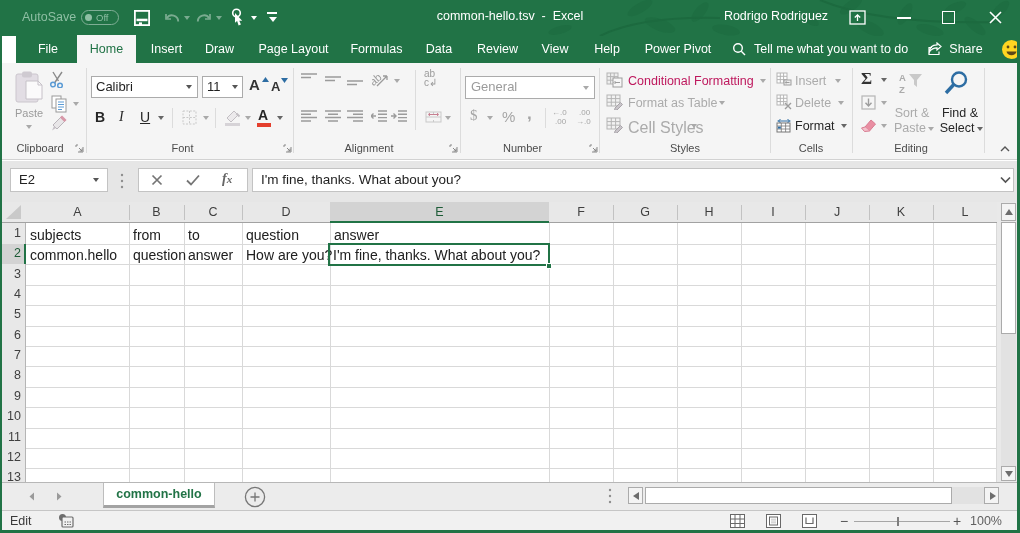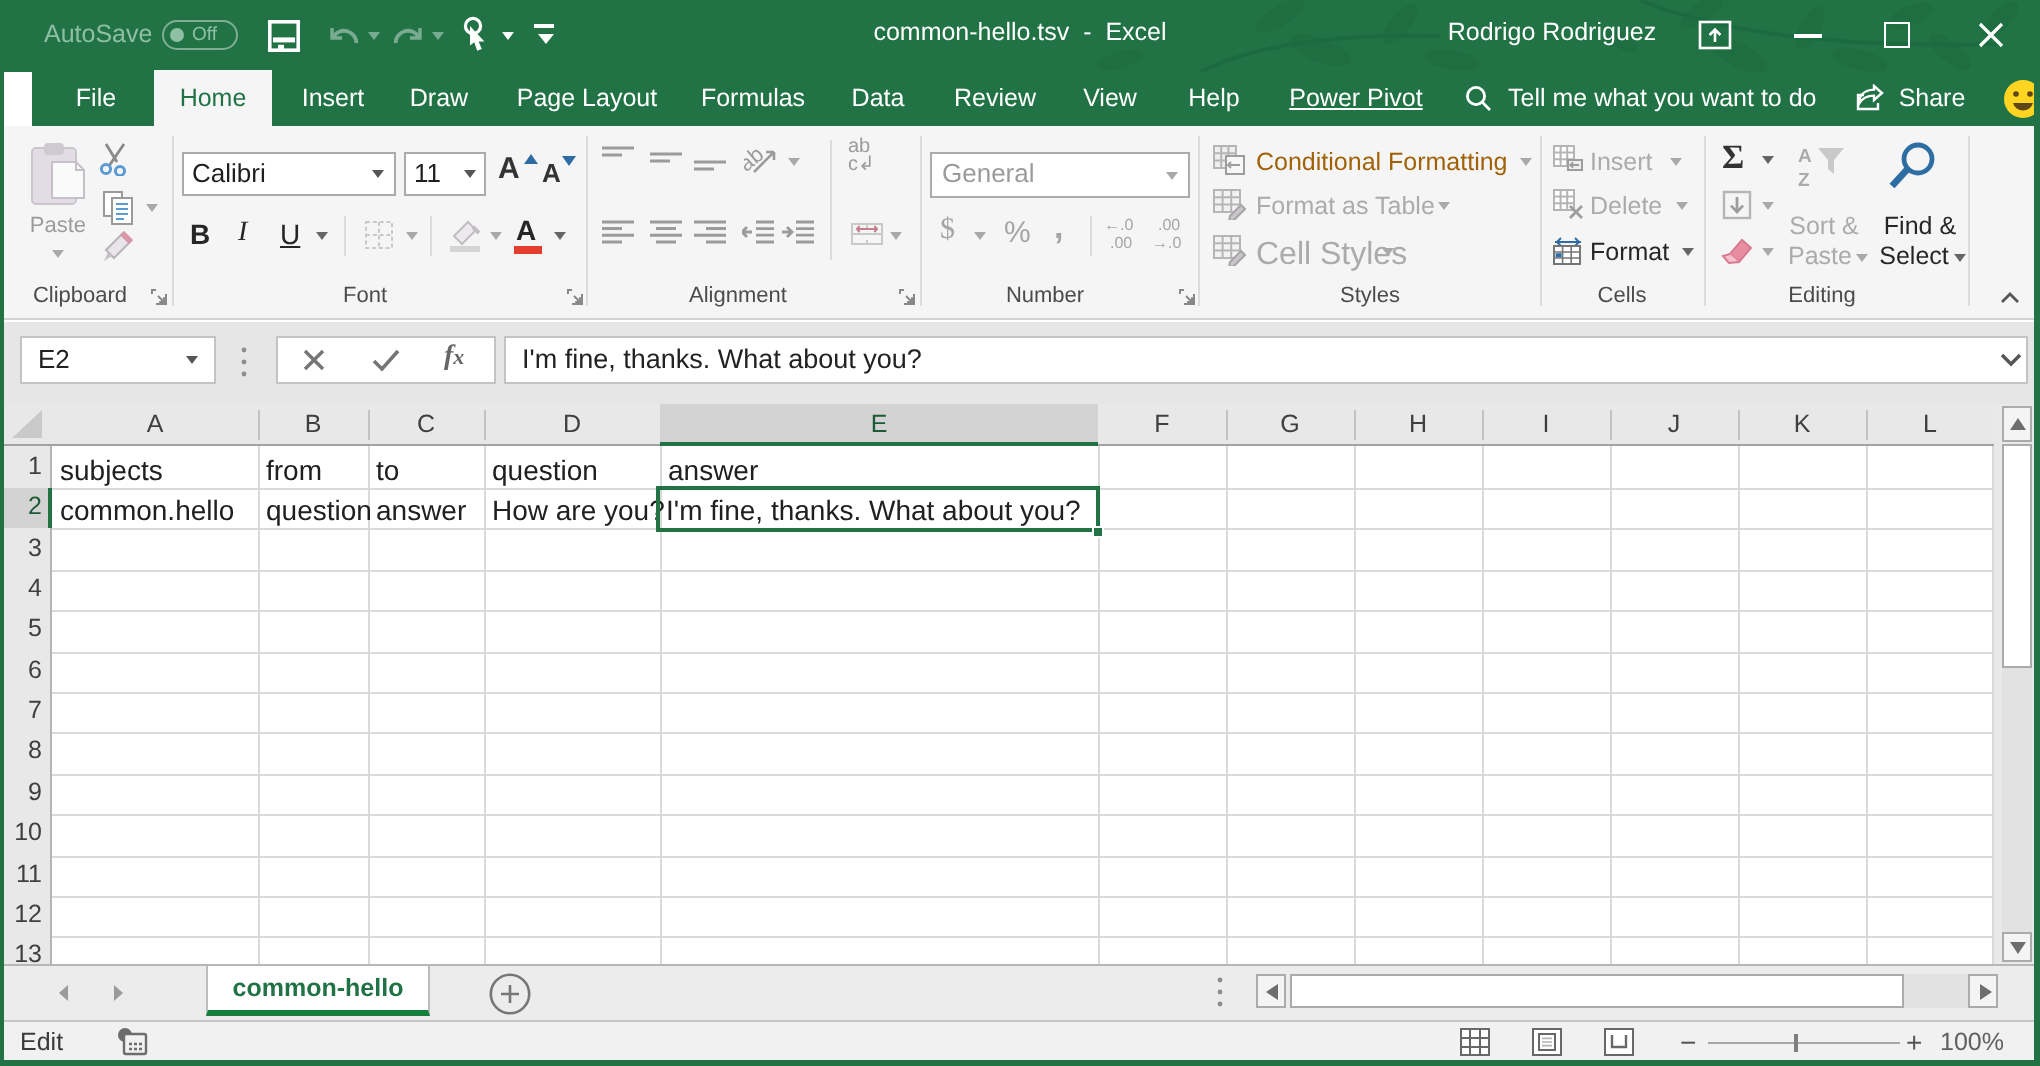--- a/index.html
+++ b/index.html
@@ -95,21 +95,21 @@
 <div class="tabtxt" style="left:11px;width:42px;">File</div>
 <div class="tabtxt" style="left:61px;width:59px;color:#217346;">Home</div>
 <div class="tabtxt" style="left:128px;width:45px;">Insert</div>
 <div class="tabtxt" style="left:181px;width:45px;">Draw</div>
 <div class="tabtxt" style="left:234px;width:87px;">Page Layout</div>
 <div class="tabtxt" style="left:329px;width:63px;">Formulas</div>
 <div class="tabtxt" style="left:400px;width:46px;">Data</div>
 <div class="tabtxt" style="left:454px;width:55px;">Review</div>
 <div class="tabtxt" style="left:517px;width:44px;">View</div>
 <div class="tabtxt" style="left:569px;width:44px;">Help</div>
-<div class="tabtxt" style="left:621px;width:82px;text-decoration:underline;">Power Pivot</div>
+<div class="tabtxt" style="left:621px;width:82px;">Power Pivot</div>
 <svg class="abs" style="left:716px;top:6px" width="15" height="15" viewBox="0 0 15 15">
         <circle cx="6" cy="6" r="4.3" fill="none" stroke="#fff" stroke-width="1.4"></circle>
         <path d="M9.3 9.3 L13 13" stroke="#fff" stroke-width="1.4"></path>
       </svg>
 <div class="tabtxt" style="left:738px;width:160px;text-align:left;">Tell me what you want to do</div>
 <svg class="abs" style="left:911px;top:6px" width="17" height="15" viewBox="0 0 17 15">
         <path d="M10 1 l4 3.5 l-4 3.5 v-2.2 c-4 0 -6 1.5 -7.5 4 c0 -4 2.5 -6.8 7.5 -7 z" fill="none" stroke="#fff" stroke-width="1.2"></path>
         <path d="M12 9.5 v3 h-10 v-7 h3" fill="none" stroke="#fff" stroke-width="1.2"></path>
       </svg>
 <div class="tabtxt" style="left:931px;width:38px;">Share</div>
@@ -255,21 +255,21 @@
 <svg class="abs" style="left:589px;top:81px" width="9" height="9" viewBox="0 0 9 9">
         <path d="M1 3 v-2 h2 M8 3 v5 h-5 M4 4 l3 3 M7 4.6 v2.4 h-2.4" stroke="#888" fill="none"></path>
       </svg>
 
 <svg class="abs" style="left:606px;top:9px" width="17" height="16" viewBox="0 0 17 16">
         <rect x="1" y="1" width="11" height="11" fill="#eee" stroke="#b5b5b5"></rect>
         <path d="M1 4.6 h11 M1 8.2 h11 M4.6 1 v11 M8.2 1 v11" stroke="#b5b5b5"></path>
         <rect x="7" y="6" width="9" height="9" fill="#f7f7f7" stroke="#9d9d9d"></rect>
         <path d="M9 10.5 h5 M9.5 9 l-1.5 1.5 l1.5 1.5" stroke="#9d9d9d" fill="none"></path>
       </svg>
-<div class="abs" style="left:628px;top:11px;font-size:12.5px;color:#a16207;">Conditional Formatting</div>
+<div class="abs" style="left:628px;top:11px;font-size:12.5px;color:#be185d;">Conditional Formatting</div>
 <div class="dd ddg" style="left:760px;top:16px;"></div>
 <svg class="abs" style="left:606px;top:31px" width="17" height="16" viewBox="0 0 17 16">
         <rect x="1" y="1" width="13" height="11" fill="#f2f2f2" stroke="#b5b5b5"></rect>
         <path d="M1 4.6 h13 M1 8.2 h13 M5.3 1 v11 M9.6 1 v11" stroke="#b5b5b5"></path>
         <path d="M9 14 l5.5 -5.5 l2 2 L11 16 l-2.5 0.5 z" fill="#c9c5ca" stroke="#a8a4a9"></path>
       </svg>
 <div class="abs" style="left:628px;top:33px;font-size:12.5px;color:#ababab;">Format as Table</div>
 <div class="dd ddg" style="left:719px;top:38px;"></div>
 <svg class="abs" style="left:606px;top:54px" width="17" height="16" viewBox="0 0 17 16">
         <rect x="1" y="1" width="13" height="11" fill="#f2f2f2" stroke="#b5b5b5"></rect>
@@ -459,21 +459,21 @@
       </svg>
 </div>
 
 <div class="abs" id="sheetbar" style="left:0;top:482px;width:1020px;height:28px;background:#ececec;border-top:1px solid #b7b7b7;">
 <svg class="abs" style="left:27px;top:9px" width="9" height="9" viewBox="0 0 9 9">
         <path d="M7 0.5 L2.5 4.5 L7 8.5 z" fill="#9a9a9a"></path>
       </svg>
 <svg class="abs" style="left:55px;top:9px" width="9" height="9" viewBox="0 0 9 9">
         <path d="M2 0.5 L6.5 4.5 L2 8.5 z" fill="#9a9a9a"></path>
       </svg>
-<div class="abs" style="left:103px;top:0;width:112px;height:25px;background:#fff;border-left:1px solid #bdbdbd;border-right:1px solid #bdbdbd;border-bottom:3px solid #15803d;text-align:center;line-height:22px;font-size:12.5px;font-weight:bold;color:#217346;">common-hello</div>
+<div class="abs" style="left:103px;top:0;width:112px;height:25px;background:#fff;border-left:1px solid #bdbdbd;border-right:1px solid #bdbdbd;border-bottom:3px solid #a3a3a3;text-align:center;line-height:22px;font-size:12.5px;font-weight:bold;color:#217346;">common-hello</div>
 <svg class="abs" style="left:244px;top:3px" width="22" height="22" viewBox="0 0 22 22">
         <circle cx="11" cy="11" r="9.6" fill="none" stroke="#767676" stroke-width="1.3"></circle>
         <path d="M11 6.5 v9 M6.5 11 h9" stroke="#767676" stroke-width="1.3"></path>
       </svg>
 <svg class="abs" style="left:608px;top:5px" width="4" height="16" viewBox="0 0 4 16">
         <circle cx="2" cy="2" r="1.2" fill="#8e8e8e"></circle>
         <circle cx="2" cy="8" r="1.2" fill="#8e8e8e"></circle>
         <circle cx="2" cy="14" r="1.2" fill="#8e8e8e"></circle>
       </svg>
 <div class="abs sbx" style="left:628px;top:4px;height:17px;"></div>

